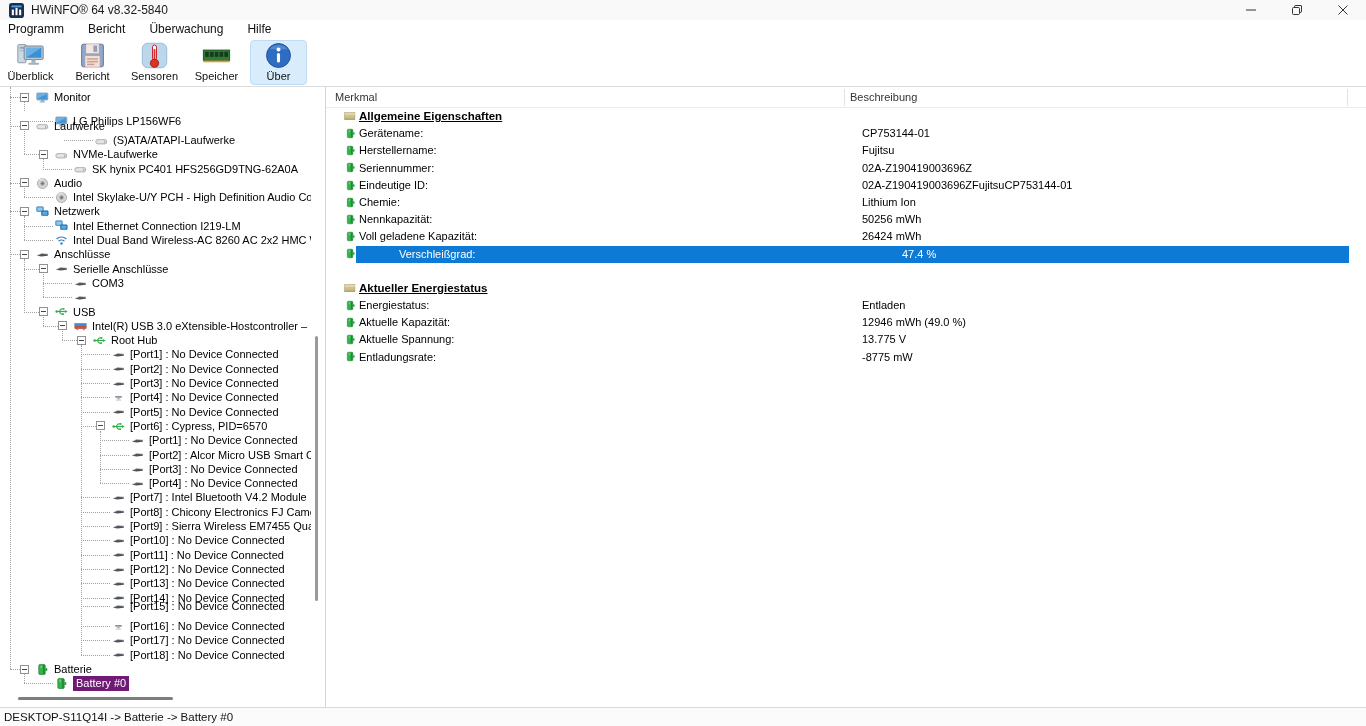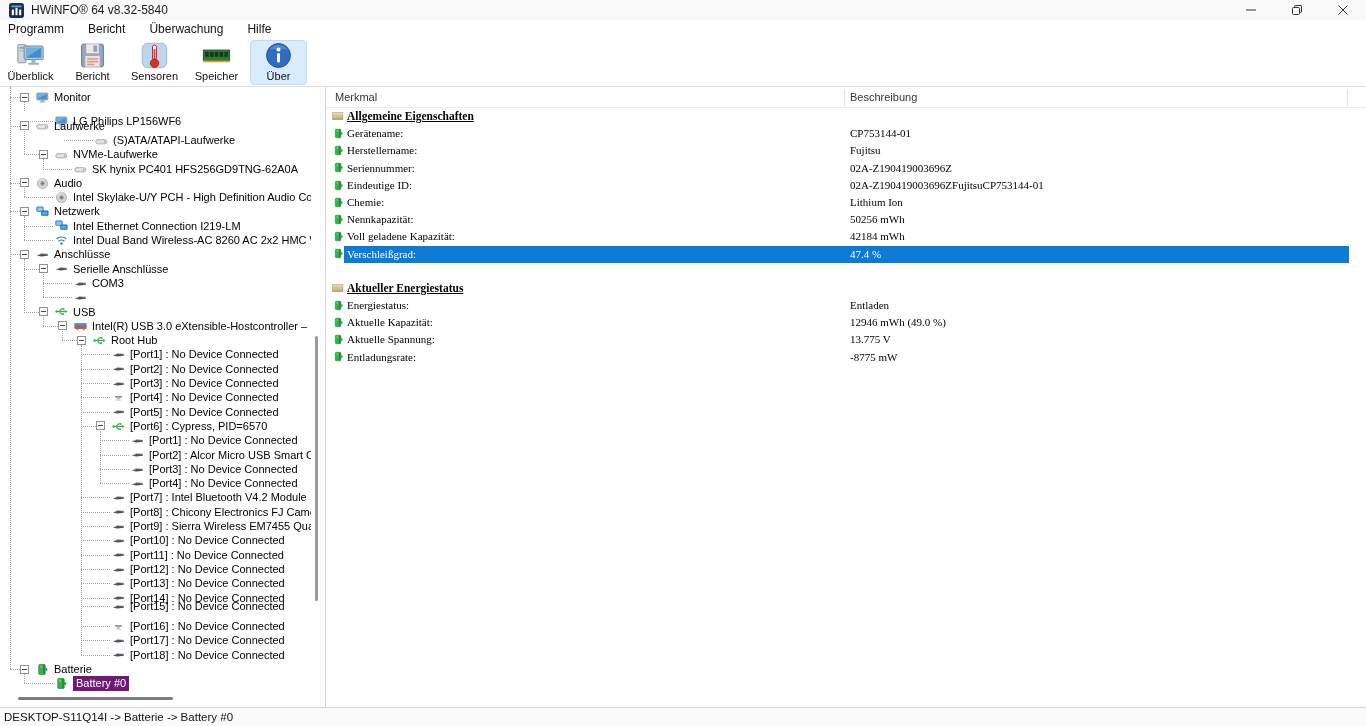--- a/index.html
+++ b/index.html
@@ -43,31 +43,31 @@
   .vthumb { position:absolute; right:7px; width:3px; border-radius:2px; background:#9a9a9a; }
   .hthumb { position:absolute; height:3px; border-radius:2px; background:#7d7d7d; }
 
   
   .details { position:relative; flex:1; background:#fff; }
   .dheader { position:relative; height:21px; border-bottom:1px solid #ececec; }
   .dcol { position:absolute; top:0; line-height:21px; font-size:11px; color:#333; }
   .dcol.c0 { left:9px; }
   .dcol.c1 { left:524px; }
   .col-div { position:absolute; top:2px; height:17px; border-left:1px solid #e2e2e2; }
-  .drows { position:absolute; top:21px; left:0; right:0;font-family:Liberation Serif, serif; }
+  .drows { position:absolute; top:21px; left:12px; right:0; }
   .drow { position:relative; height:17.2px; font-size:11px; line-height:17.2px; color:#000; }
   .drow .d-icon { position:absolute; left:7px; top:2.8px; width:11px; height:11px; }
   .drow .d-icon svg { width:11px; height:11px; display:block; }
   .drow .d-name { position:absolute; left:21px; top:0; white-space:nowrap; }
   .drow .d-value { position:absolute; left:524px; top:0; white-space:nowrap; }
   .drow.section .d-icon { left:6px; top:2.4px; width:12px; height:12px; }
   .drow.section .d-icon svg { width:12px; height:12px; }
   .drow.section .d-name { font-weight:bold; text-decoration:underline; font-size:11.5px; }
   .drow.selrow { background:linear-gradient(to right, transparent 18px, #0d7ad6 18px); margin-right:17px; }
-  .drow.selrow .d-name, .drow.selrow .d-value { color:#fff; }
+  .drow.selrow .d-name, .drow.selrow .d-value { color:#fff;margin-left:40px; }
   .drow.spacer { background:none; }
 
   
   .statusbar { position:absolute; left:0; right:0; bottom:0; height:19px; background:#fbfbfb; border-top:1px solid #d9d9d9; display:flex; align-items:center; }
   .status-text { font-size:11.5px; color:#111; padding-left:4px; }
 </style>
 </head>
 <body>
 
 <div class="window">
@@ -771,21 +771,21 @@
           <div class="drow datarow">
             <span class="d-icon">
               <svg viewBox="0 0 16 16">
                 <rect x="3.4" y="1.8" width="8" height="12.4" rx="1.6" fill="#35b24a" stroke="#1f7a32" stroke-width="0.8"></rect>
                 <rect x="8.6" y="2.4" width="2.2" height="11.2" fill="#1f8a3a"></rect>
                 <path d="M5.4 3.2 h2 v3 h-2 z" fill="#7fd48e" opacity="0.8"></path>
                 <rect x="11.4" y="6.2" width="2.6" height="3.6" rx="1.2" fill="#2fa044"></rect>
               </svg>
             </span>
             <span class="d-name">Voll geladene Kapazität:</span>
-            <span class="d-value">42184 mWh</span>
+            <span class="d-value">26424 mWh</span>
           </div>
           <div class="drow selrow">
             <span class="d-icon">
               <svg viewBox="0 0 16 16">
                 <rect x="3.4" y="1.8" width="8" height="12.4" rx="1.6" fill="#35b24a" stroke="#1f7a32" stroke-width="0.8"></rect>
                 <rect x="8.6" y="2.4" width="2.2" height="11.2" fill="#1f8a3a"></rect>
                 <path d="M5.4 3.2 h2 v3 h-2 z" fill="#7fd48e" opacity="0.8"></path>
                 <rect x="11.4" y="6.2" width="2.6" height="3.6" rx="1.2" fill="#2fa044"></rect>
               </svg>
             </span>

